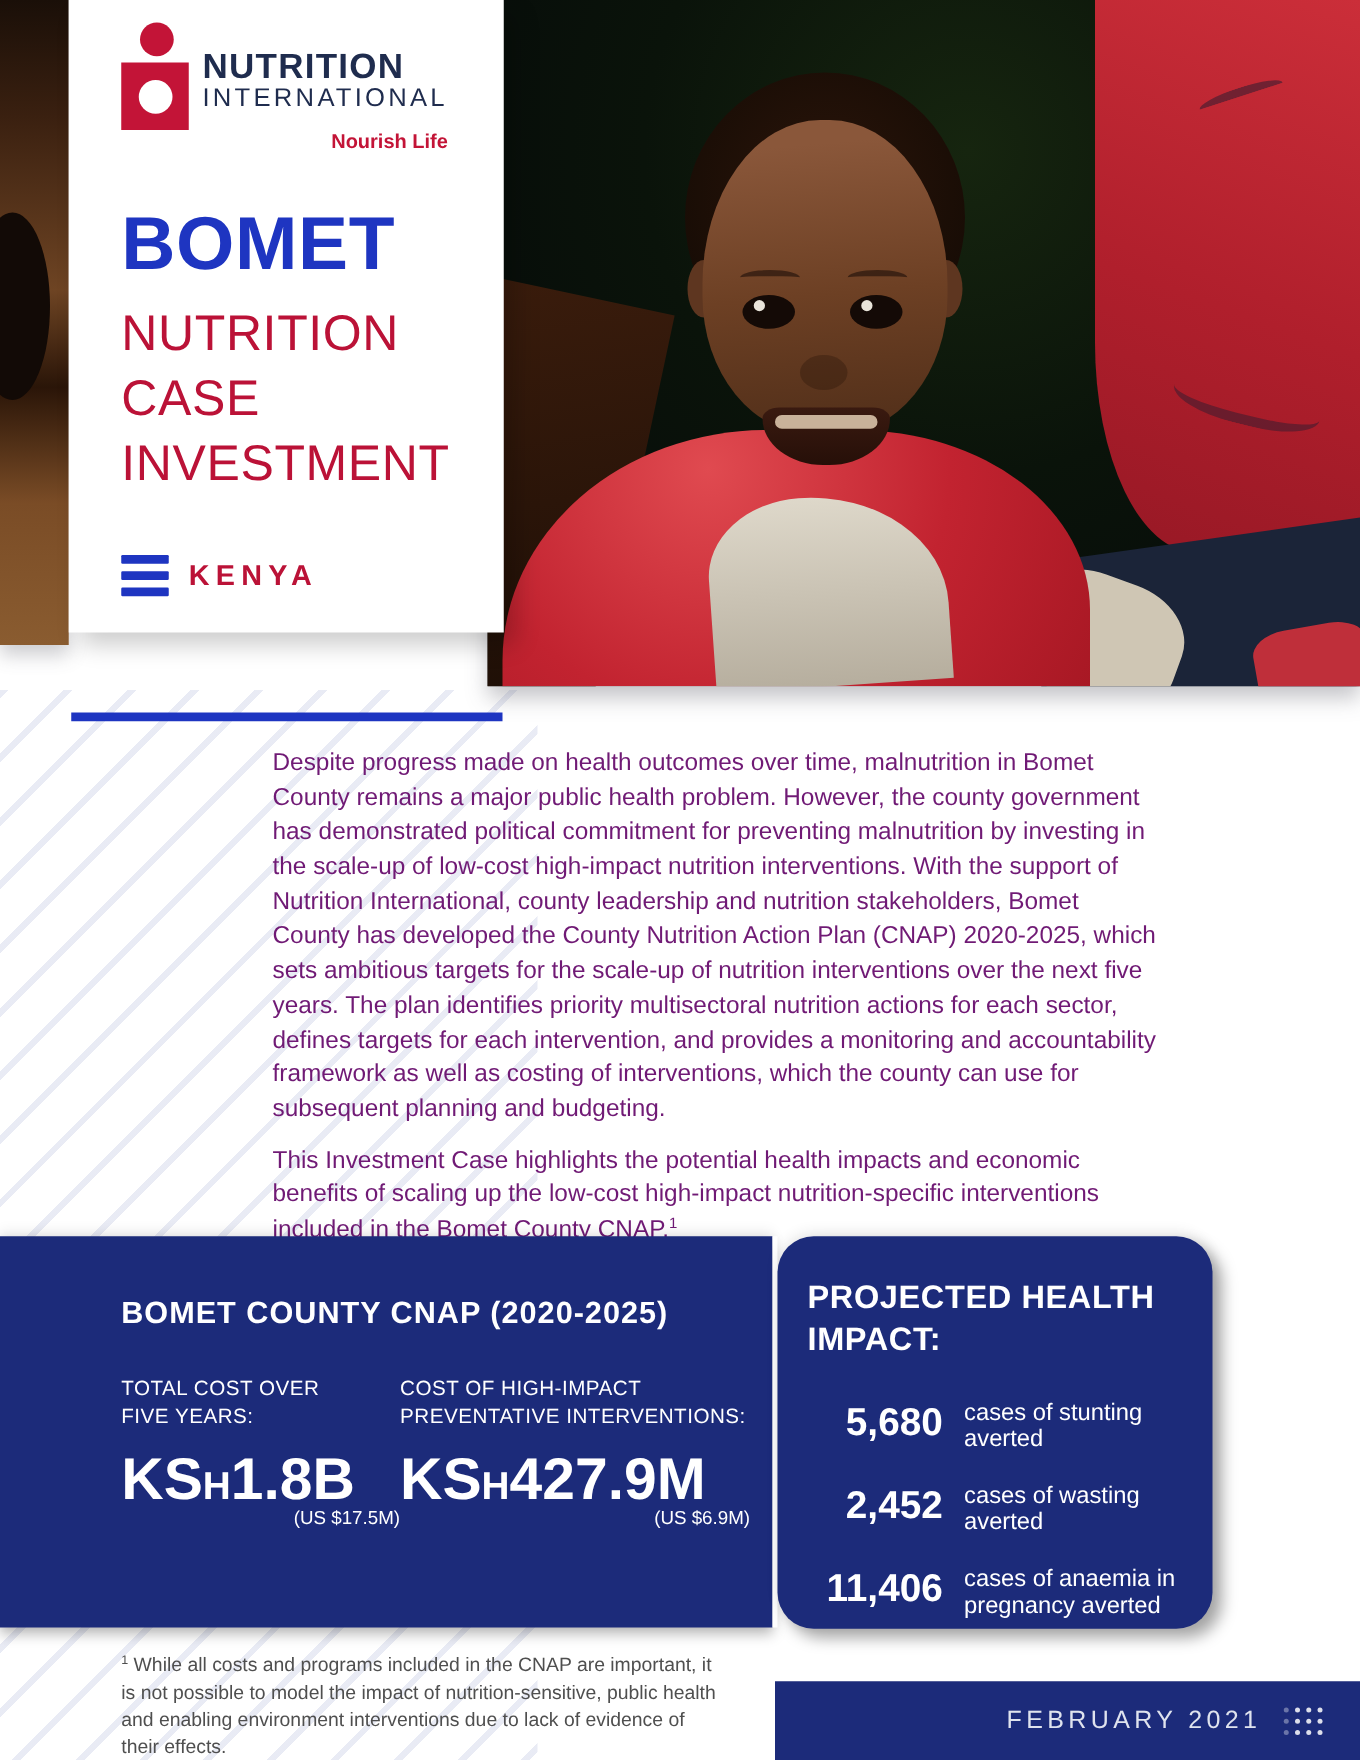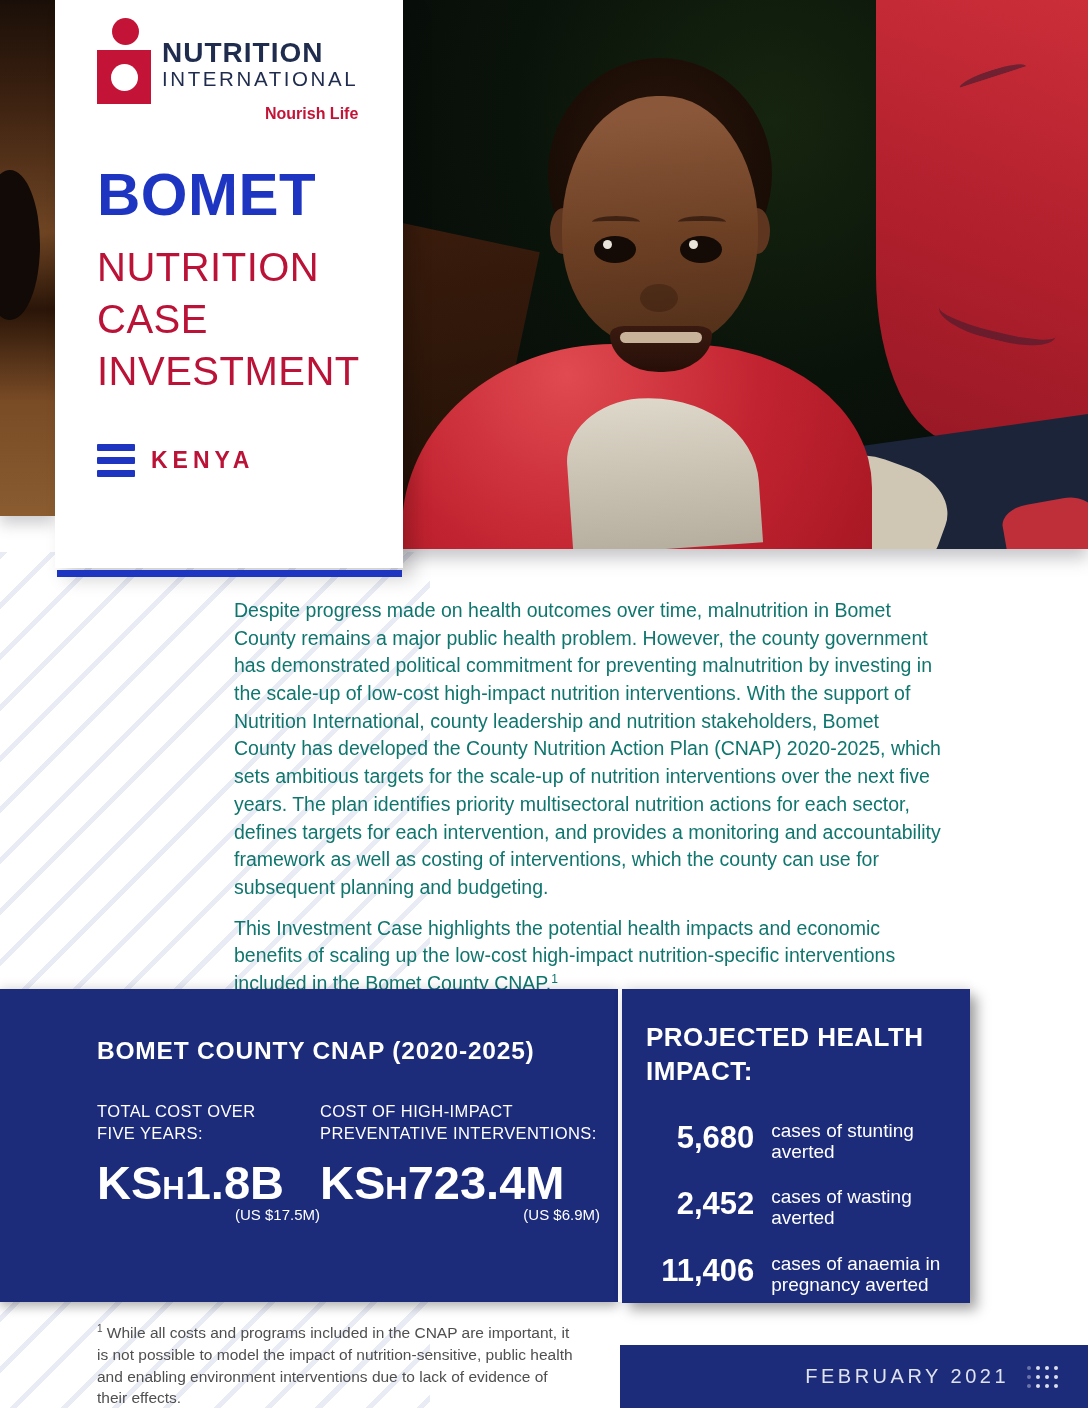--- a/index.html
+++ b/index.html
@@ -71,21 +71,21 @@
   .ph-mouth::before { content:""; position:absolute; left:10px; top:6px; width:82px; height:11px;
     background:#c9b29a; border-radius:6px; }
   .ph-left-strip { position:absolute; left:0; top:0; width:55px; height:516px; overflow:hidden;
     background:linear-gradient(#1a0f08 0%, #3a2010 18%, #6e4423 45%, #2a1508 60%, #7a4c26 78%, #8a5c30 100%);
     box-shadow:0 8px 14px rgba(90,90,100,0.3); }
   .ph-strip-blob { position:absolute; left:-20px; top:170px; width:60px; height:150px;
     background:#120a06; border-radius:50%; }
 
   
   .card {
-    position:absolute; left:55px; top:0; width:348px; height:568px;
+    position:absolute; left:55px; top:0; width:348px; height:506px;
     background:#ffffff; box-shadow:10px 10px 18px rgba(0,0,0,0.20);
     padding:15px 0 0 42px;
   }
   .logo-row { display:flex; align-items:flex-start; }
   .logo-mark { width:56px; flex:0 0 56px; padding-top:3px; }
   .logo-dot { width:27px; height:27px; border-radius:50%; background:#c31437; margin:0 auto 5px auto; }
   .logo-square { width:54px; height:54px; background:#c31437; display:flex;
     align-items:center; justify-content:center; }
   .logo-square-inner { width:27px; height:27px; border-radius:50%; background:#ffffff; }
   .logo-text { margin-left:9px; padding-top:24px; }
@@ -100,21 +100,21 @@
   .country-row { margin-top:44px; display:flex; align-items:center; }
   .bars-icon { display:flex; flex-direction:column; }
   .bars-icon span { width:38px; height:7px; background:#1e35c1; border-radius:1px; margin:3px 0; }
   .country-label { margin-left:16px; font-size:23px; font-weight:bold; color:#bb1237;
     letter-spacing:5px; }
 
   .card-underline { position:absolute; left:57px; top:570px; width:345px; height:7px;
     background:#1e35c1; }
 
   
-  .intro { position:absolute; left:234px; top:597px; width:710px; color:#0f766e;
+  .intro { position:absolute; left:218px; top:597px; width:710px; color:#701a75;
     font-size:19.5px; line-height:1.42; }
   .intro p + p { margin-top:13px; }
   .intro sup { font-size:12px; }
 
   
   .banner-left { position:absolute; left:0; top:989px; width:618px; height:313px;
     background:#1c2b7a; color:#ffffff; padding:48px 0 0 97px;
     box-shadow:0 5px 10px rgba(0,0,0,0.28), 0 -4px 10px rgba(0,0,0,0.07); }
   .banner-title { font-size:24.5px; font-weight:bold; letter-spacing:0.8px; }
   .banner-cols { display:flex; margin-top:36px; }
@@ -123,21 +123,21 @@
   .cost-label { font-size:16.5px; letter-spacing:0.4px; line-height:1.32; }
   .cost-value { margin-top:14px; font-size:47px; font-weight:bold; line-height:1; }
   .cost-value .small-h { font-size:31px; }
   .cost-usd { font-size:15px;text-align:right; }
 
   .banner-divider { position:absolute; left:618px; top:989px; width:4px; height:313px;
     background:#ffffff; }
 
   .banner-right { position:absolute; left:622px; top:989px; width:348px; height:314px;
     background:#1c2b7a; color:#ffffff; padding:32px 20px 0 24px;
-    box-shadow:7px 7px 12px rgba(0,0,0,0.35), 0 -4px 10px rgba(0,0,0,0.07); }
+    box-shadow:7px 7px 12px rgba(0,0,0,0.35), 0 -4px 10px rgba(0,0,0,0.07);border-radius:29px; }
   .impact-title { font-size:26px; font-weight:bold; line-height:1.3; letter-spacing:0.5px; }
   .impact-rows { margin-top:24px; }
   .impact-row { display:flex; align-items:center; margin-bottom:17px; }
   .impact-value { width:112px; text-align:right; font-size:31px; font-weight:bold; line-height:1; }
   .impact-label { margin-left:17px; font-size:19px; line-height:1.12; padding-top:7px; width:185px; }
 
   
   .footnote { position:absolute; left:97px; top:1322px; width:478px; color:#4f4f4f;
     font-size:15.5px; line-height:1.4; }
   .footnote sup { font-size:10px; }
@@ -238,21 +238,21 @@
           <div>FIVE YEARS:</div>
         </div>
         <div class="cost-value"><span>KS</span><span class="small-h">H</span><span>1.8B</span></div>
         <div class="cost-usd">(US $17.5M)</div>
       </div>
       <div class="cost-col2">
         <div class="cost-label">
           <div>COST OF HIGH-IMPACT</div>
           <div>PREVENTATIVE INTERVENTIONS:</div>
         </div>
-        <div class="cost-value"><span>KS</span><span class="small-h">H</span><span>723.4M</span></div>
+        <div class="cost-value"><span>KS</span><span class="small-h">H</span><span>427.9M</span></div>
         <div class="cost-usd">(US $6.9M)</div>
       </div>
     </div>
   </div>
 
   <div class="banner-divider"></div>
 
   <div class="banner-right">
     <div class="impact-title">
       <div>PROJECTED HEALTH</div>

